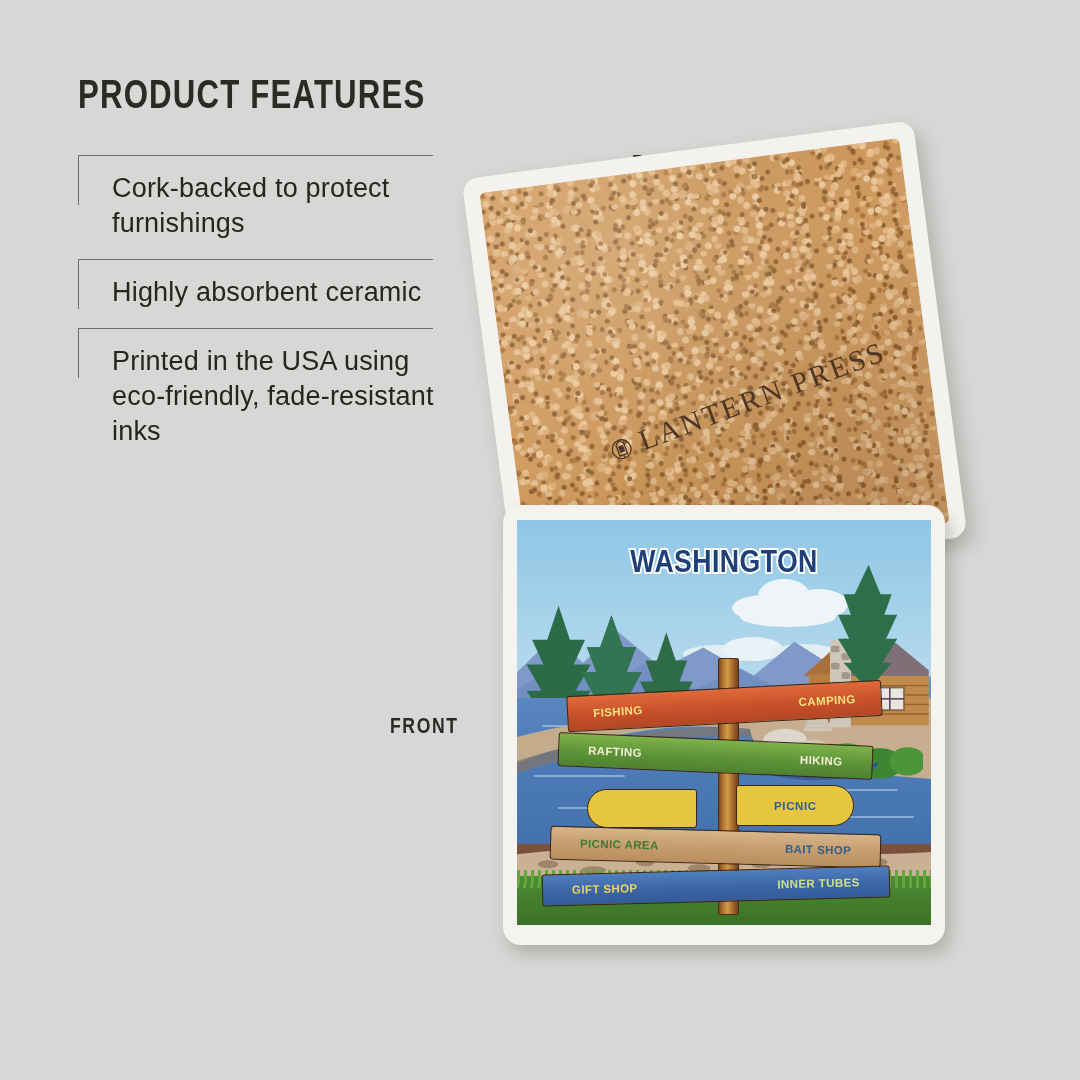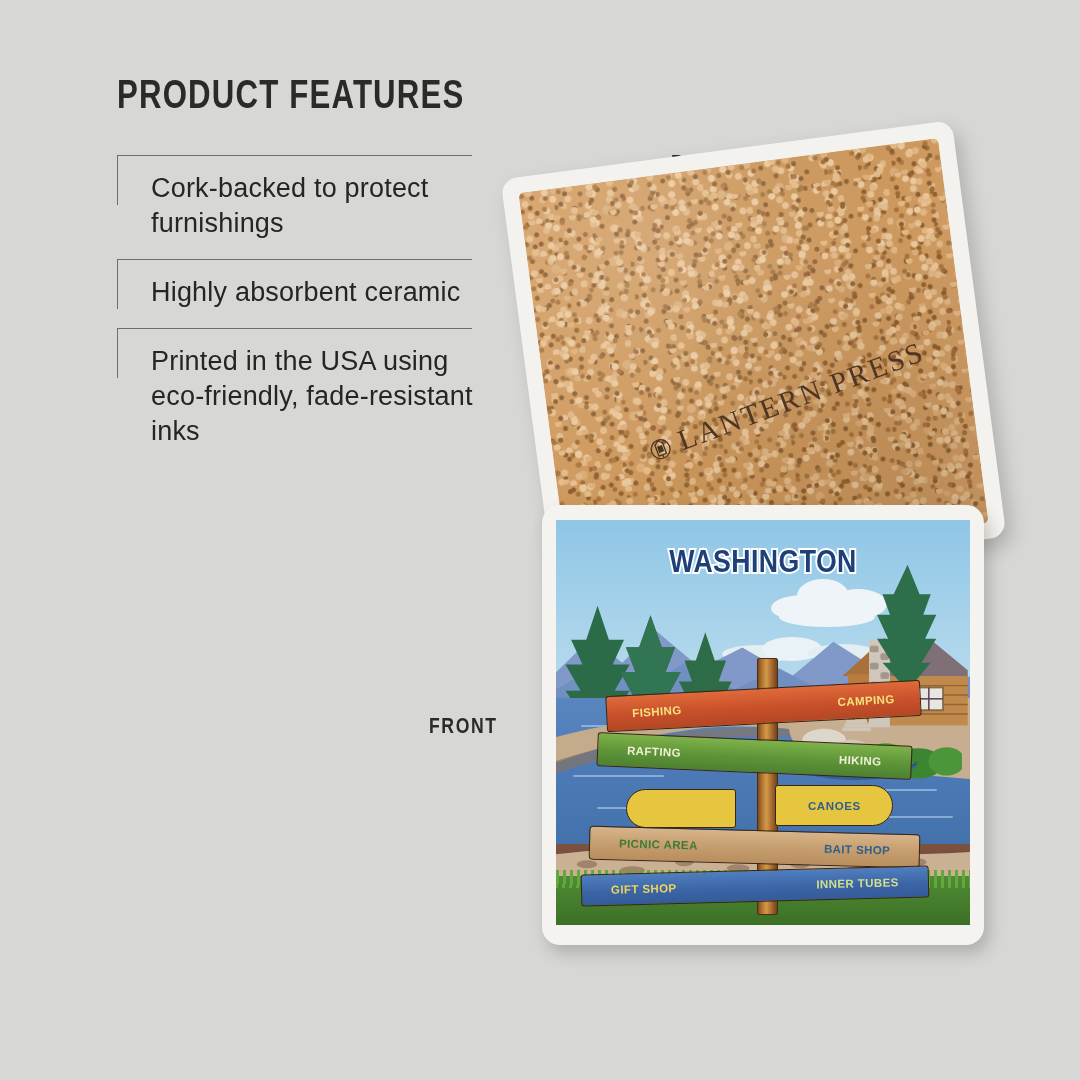--- a/index.html
+++ b/index.html
@@ -4,21 +4,21 @@
 <title>Product Features Coaster</title>
 <style>
   html,body{margin:0;padding:0;}
   body{
     width:1080px;height:1080px;
     background:#d7d7d5;
     font-family:"Liberation Sans", sans-serif;
     overflow:hidden;
     position:relative;
   }
-  .stage{position:absolute;inset:0;margin-left:39px;}
+  .stage{position:absolute;inset:0;}
 
   
   .features{position:absolute;left:78px;top:72px;width:400px;}
   .features-title{
     font-family:"Liberation Sans", sans-serif;
     font-weight:bold;
     font-size:40px;
     letter-spacing:1.5px;
     color:#2b2a27;
     transform:scaleX(0.78);
@@ -453,21 +453,21 @@
         <span class="l2">CAMPING</span>
       </div>
 
       <div class="sign sign-green">
         <span class="l1">RAFTING</span>
         <span class="l2">HIKING</span>
       </div>
 
       <div class="paddle-left"></div>
       <div class="paddle-right">
-        <span>CANOES</span>
+        <span>PICNIC</span>
       </div>
 
       <div class="sign sign-tan">
         <span class="l1">PICNIC AREA</span>
         <span class="l2">BAIT SHOP</span>
       </div>
 
       <div class="sign sign-blue">
         <span class="l1">GIFT SHOP</span>
         <span class="l2">INNER TUBES</span>

